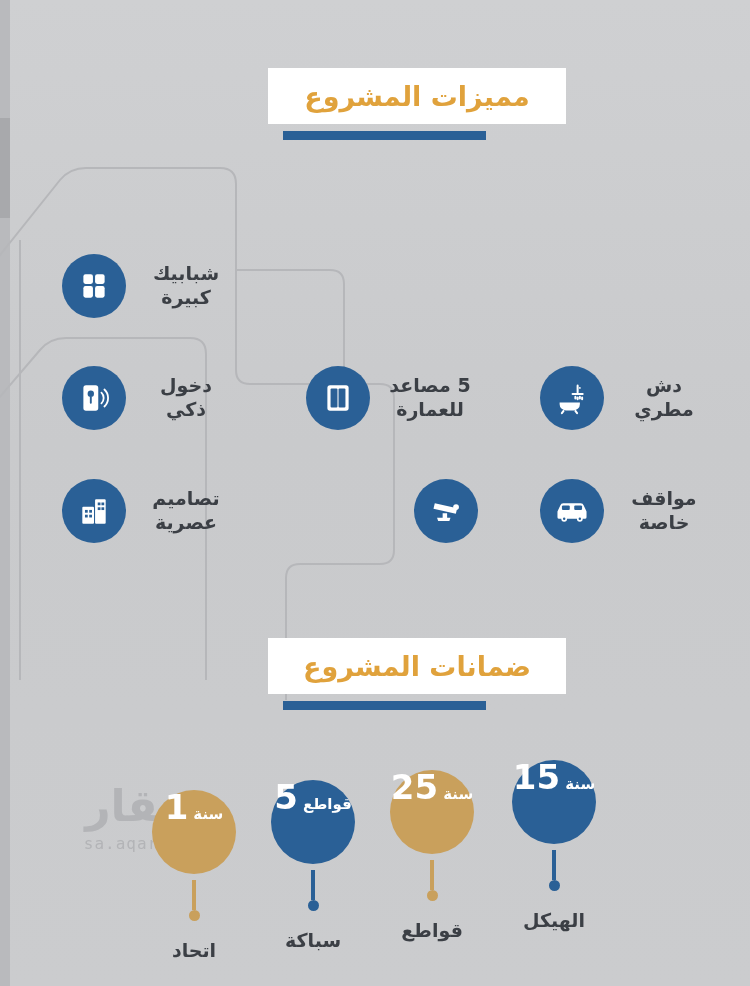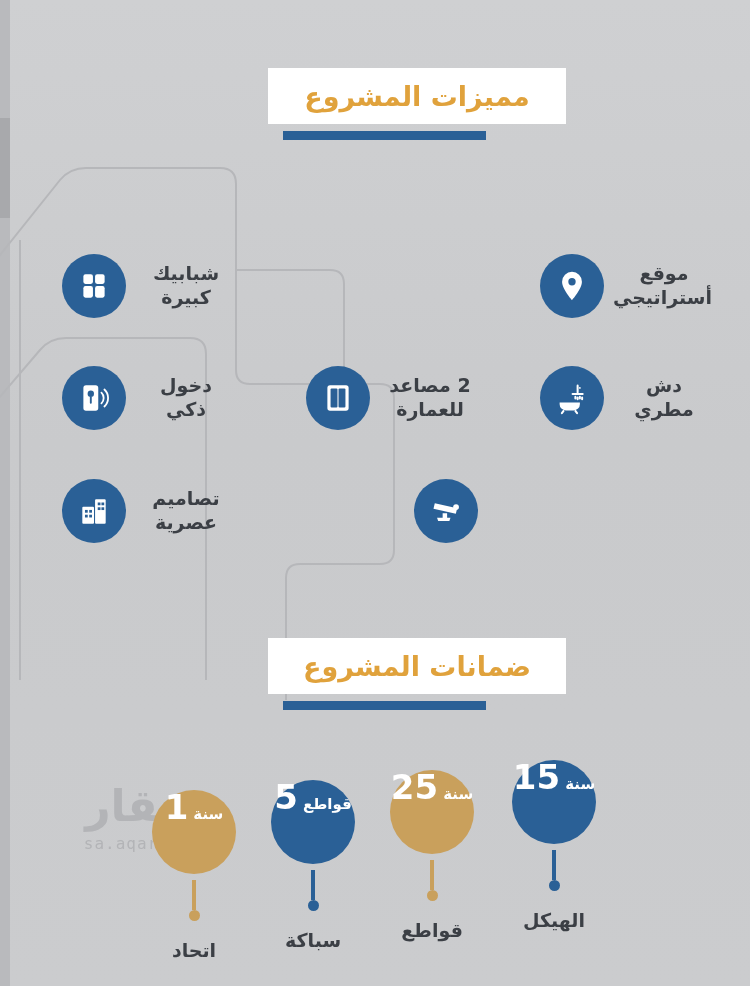--- a/index.html
+++ b/index.html
@@ -210,28 +210,20 @@
     <path d="M20 120 L20 560"></path>
   </svg>
 
   <div class="banner" id="banner-features">
     <span class="banner-text">مميزات المشروع</span>
   </div>
   <div class="banner-underline" id="banner-features-underline"></div>
 
   <div class="features">
 
-    <div class="feature col-r row-1">
-      <div class="label">موقع أستراتيجي</div>
-      <div class="circle">
-        <svg width="34" height="34" viewBox="0 0 24 24" fill="#fff">
-            <path d="M12 2a7 7 0 0 0-7 7c0 5.2 7 13 7 13s7-7.8 7-13a7 7 0 0 0-7-7zm0 9.6A2.6 2.6 0 1 1 12 6.4a2.6 2.6 0 0 1 0 5.2z"></path>
-          </svg>
-      </div>
-    </div>
 
 
     <div class="feature col-l row-1">
       <div class="label">شبابيك كبيرة</div>
       <div class="circle">
         <svg width="34" height="34" viewBox="0 0 32 32" fill="#fff">
           <rect x="6" y="5" width="9" height="9" rx="2"></rect>
           <rect x="17" y="5" width="9" height="9" rx="2"></rect>
           <rect x="6" y="16" width="9" height="11" rx="2"></rect>
           <rect x="17" y="16" width="9" height="11" rx="2"></rect>
@@ -247,21 +239,21 @@
           <path d="M16.5 12.5h9"></path>
           <circle cx="23" cy="7" r="0.8" fill="#fff" stroke="none"></circle>
           <path d="M19 15v1.5M21 15.5v1.5M23 15v1.5M25 15.5v1.5"></path>
           <path d="M5 20h18v1.5a5.5 5.5 0 0 1-5.5 5.5h-7A5.5 5.5 0 0 1 5 21.5z" fill="#fff" stroke="none"></path>
           <path d="M8.5 27.5l-1.5 2M19 27.5l1.5 2"></path>
         </svg>
       </div>
     </div>
 
     <div class="feature col-m row-2">
-      <div class="label">2 مصاعد للعمارة</div>
+      <div class="label">5 مصاعد للعمارة</div>
       <div class="circle">
         <svg width="34" height="34" viewBox="0 0 32 32" fill="#fff">
           <rect x="6" y="4" width="20" height="24" rx="2.5"></rect>
           <rect x="9" y="7" width="6.5" height="18" rx="1" fill="#2a6096"></rect>
           <rect x="16.5" y="7" width="6.5" height="18" rx="1" fill="#2a6096"></rect>
         </svg>
       </div>
     </div>
 
     <div class="feature col-l row-2">
@@ -270,20 +262,34 @@
         <svg width="34" height="34" viewBox="0 0 32 32" fill="none">
           <rect x="6" y="4" width="14" height="24" rx="2.5" fill="#fff"></rect>
           <circle cx="13" cy="12" r="3" fill="#2a6096"></circle>
           <path d="M13 15.5v5" stroke="#2a6096" stroke-width="1.8" stroke-linecap="round"></path>
           <path d="M23 11a7 7 0 0 1 0 10" stroke="#fff" stroke-width="1.7" stroke-linecap="round"></path>
           <path d="M25.8 8a11 11 0 0 1 0 16" stroke="#fff" stroke-width="1.7" stroke-linecap="round"></path>
         </svg>
       </div>
     </div>
 
+    <div class="feature col-r row-3">
+      <div class="label">مواقف خاصة</div>
+      <div class="circle">
+        <svg width="38" height="38" viewBox="0 0 34 34" fill="#fff">
+          <path d="M4 17.5l2.5-5.5A3 3 0 0 1 9.2 10h15.6a3 3 0 0 1 2.7 2l2.5 5.5v5a1.5 1.5 0 0 1-1.5 1.5H5.5A1.5 1.5 0 0 1 4 22.5z"></path>
+          <rect x="8" y="12" width="7" height="4.2" rx="1" fill="#2a6096"></rect>
+          <rect x="19" y="12" width="7" height="4.2" rx="1" fill="#2a6096"></rect>
+          <circle cx="10" cy="24" r="2.6" fill="#fff"></circle>
+          <circle cx="24" cy="24" r="2.6" fill="#fff"></circle>
+          <circle cx="10" cy="24" r="1.1" fill="#2a6096"></circle>
+          <circle cx="24" cy="24" r="1.1" fill="#2a6096"></circle>
+        </svg>
+      </div>
+    </div>
 
     <div class="feature col-m row-3">
       <div class="circle">
         <svg width="38" height="38" viewBox="0 0 34 34" fill="#fff">
           <path d="M7 10l20 4.5-1.2 5L5.8 15z"></path>
           <rect x="14" y="19" width="4" height="5"></rect>
           <path d="M9 23h12l-1 3H10z"></path>
           <circle cx="26" cy="13.5" r="2.6"></circle>
         </svg>
       </div>

